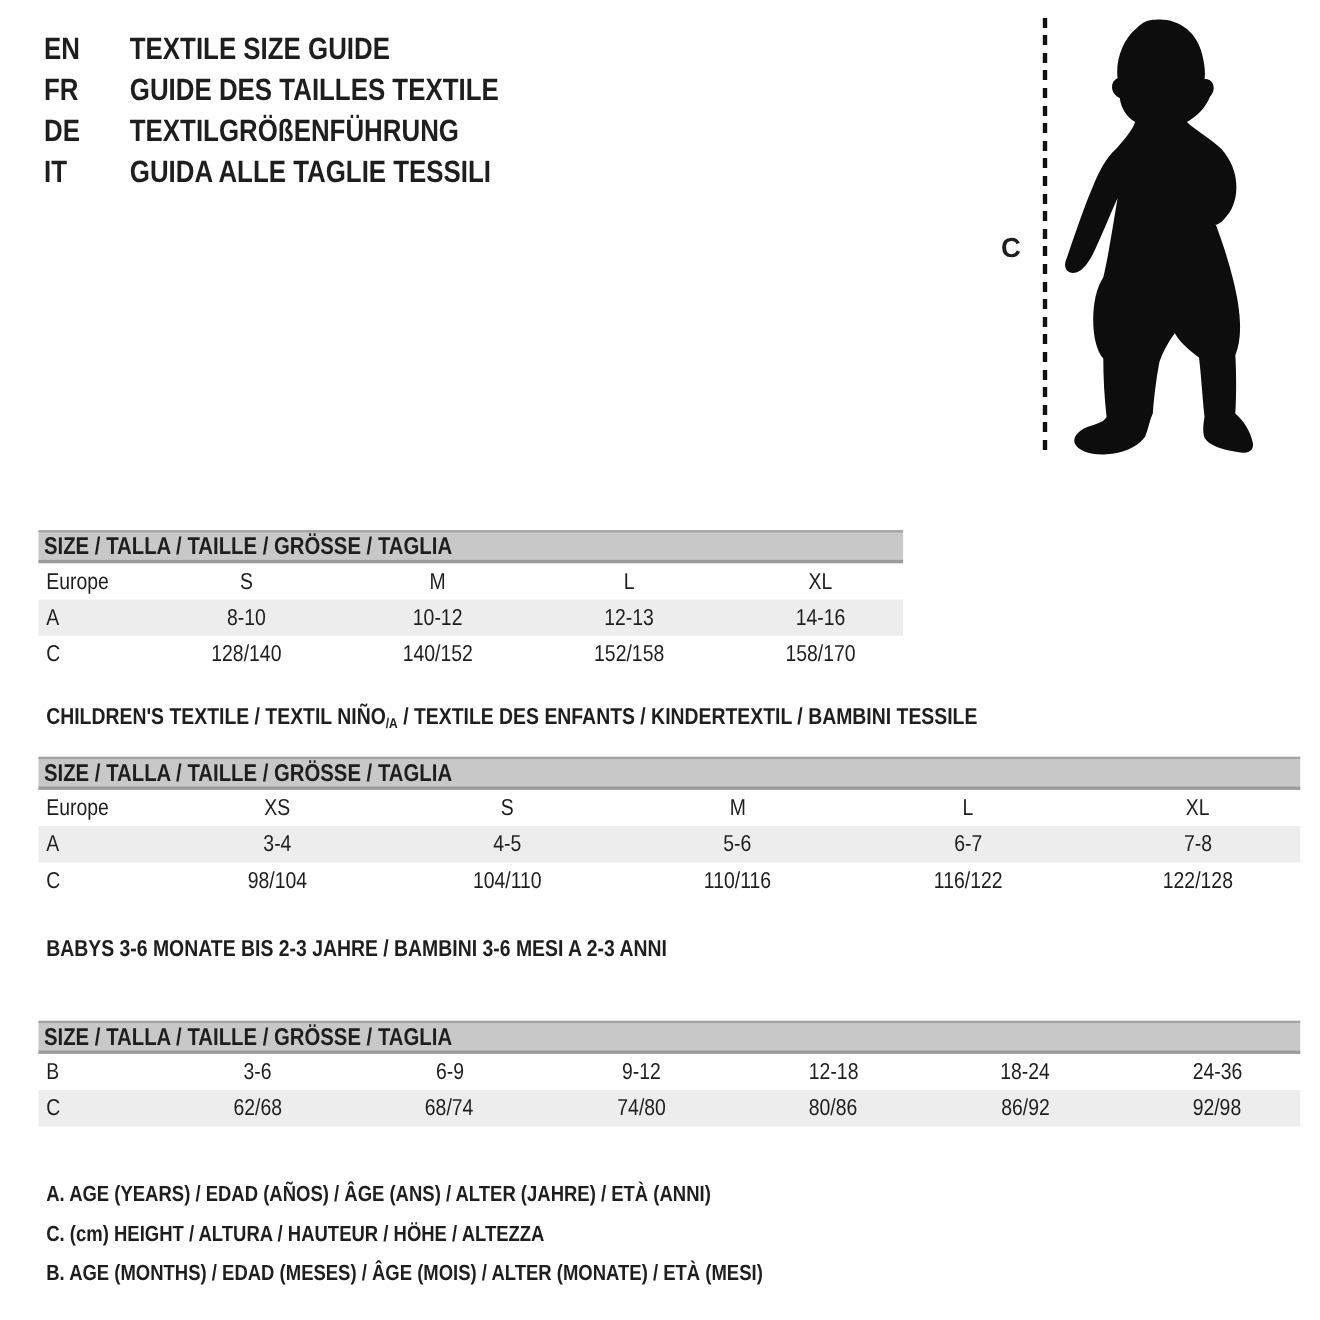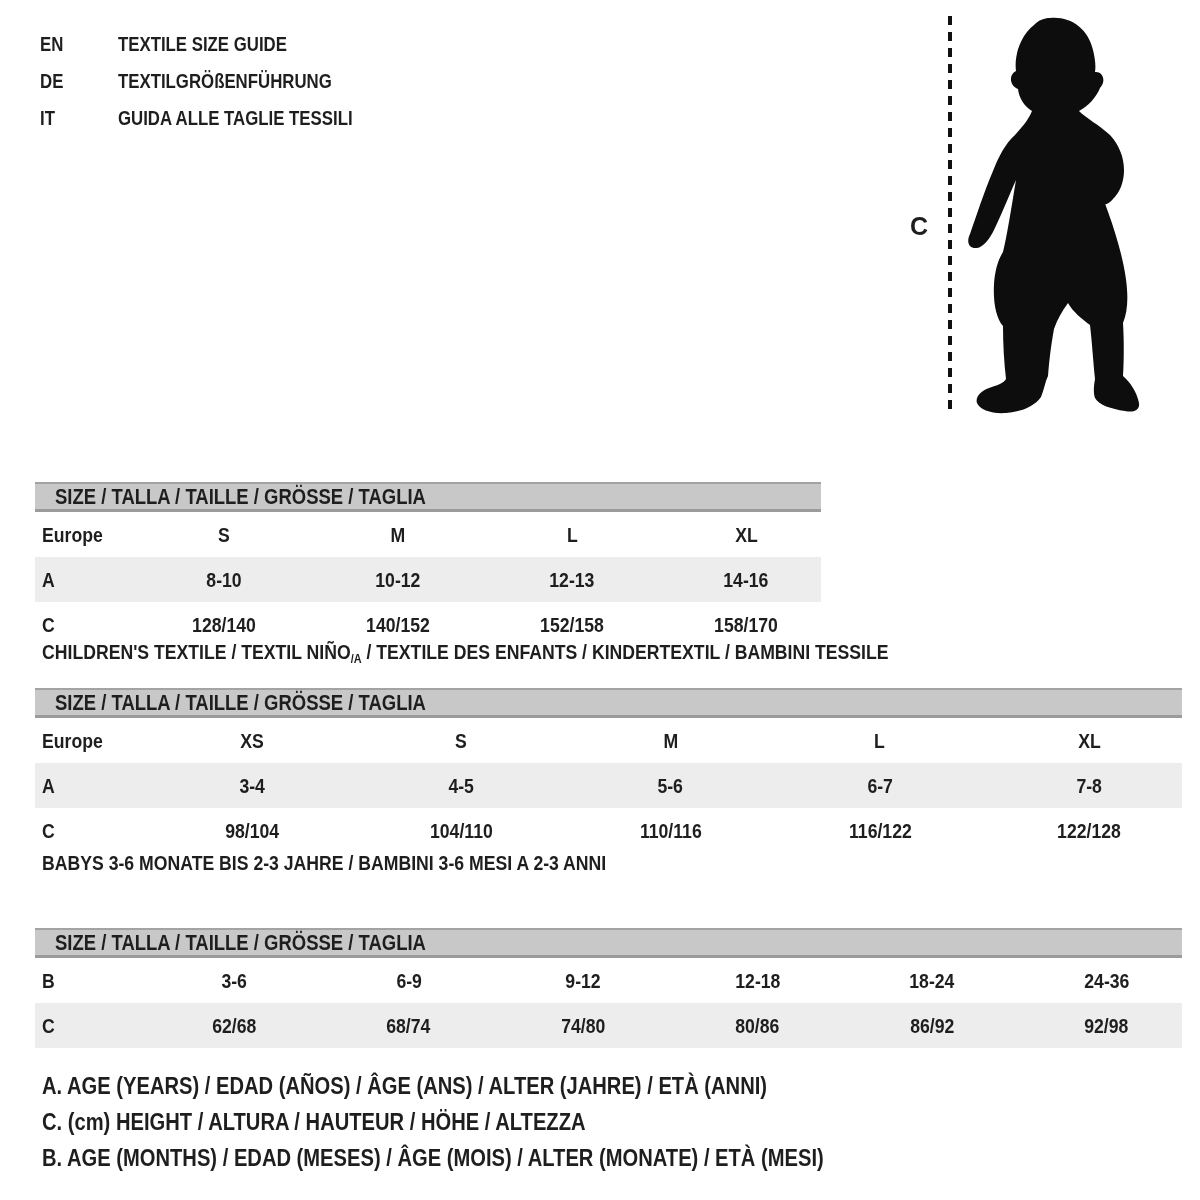--- a/index.html
+++ b/index.html
@@ -6,64 +6,68 @@
   .page {
     position:relative; width:1200px; height:1200px; overflow:hidden;
     background:#ffffff; color:#1e1e1e;
     font-family:"Liberation Sans", sans-serif;
   }
   .cond  { display:inline-block; transform:scaleX(0.84); transform-origin:0 50%; white-space:nowrap; }
   .condc { display:inline-block; transform:scaleX(0.84); transform-origin:50% 50%; white-space:nowrap; }
 
   
   .langs { position:absolute; left:40px; top:26px; }
-  .lang-row { display:flex; height:37px; align-items:center; font-size:20px; font-weight:700; }
+  .lang-row { display:flex; height:37px; align-items:center; font-size:28px; font-weight:700; }
   .lang-code { width:78px; }
 
   
   .vdash {
     position:absolute; left:948px; top:16px; width:4px; height:400px;
     background:repeating-linear-gradient(to bottom,#111 0 9px,transparent 9px 16px);
   }
   .fig-label { position:absolute; left:910px; top:212px; font-size:25px; font-weight:700; }
   .toddler { position:absolute; left:958px; top:14px; }
 
   
   .sec-title { position:absolute; left:42px; font-size:21px; font-weight:700; white-space:nowrap; }
   .sub { font-size:13px; position:relative; top:4px; }
 
   
   .sec { position:absolute; left:35px; }
   .band {
     height:30px; box-sizing:border-box; background:#c8c8c8;
     border-top:2px solid #a3a3a3; border-bottom:3px solid #9b9b9b;
-    display:flex; align-items:center; padding-left:20px;
+    display:flex; align-items:center; padding-left:5px;
     font-size:22px; font-weight:700;
   }
-  .trow { display:grid; height:45px; align-items:center; font-size:21px; font-weight:700;gap:24px; }
+  .trow { display:grid; height:33px; align-items:center; font-size:21px; font-weight:400;gap:24px; }
   .t1 .trow { grid-template-columns:90px repeat(4,1fr); }
   .t2 .trow { grid-template-columns:100px repeat(5,1fr); }
   .t3 .trow { grid-template-columns:100px repeat(6,1fr); }
   .trow.shaded { background:#ededed; }
   .cell { text-align:center; overflow:visible; }
   .cell.rlabel { text-align:left; padding-left:7px; }
 
   
   .legend { position:absolute; left:42px; top:1068px; }
-  .legend-row { height:36px; display:flex; align-items:center; font-size:24px; font-weight:700; }
+  .legend-row { height:36px; display:flex; align-items:center; font-size:20px; font-weight:700; }
 </style>
 </head>
 <body>
 
 <div class="page">
 
   <div class="langs">
     <div class="lang-row">
       <span class="lang-code"><span class="cond">EN</span></span>
       <span class="cond">TEXTILE SIZE GUIDE</span>
+    </div>
+    <div class="lang-row">
+      <span class="lang-code"><span class="cond">FR</span></span>
+      <span class="cond">GUIDE DES TAILLES TEXTILE</span>
     </div>
     <div class="lang-row">
       <span class="lang-code"><span class="cond">DE</span></span>
       <span class="cond">TEXTILGRÖßENFÜHRUNG</span>
     </div>
     <div class="lang-row">
       <span class="lang-code"><span class="cond">IT</span></span>
       <span class="cond">GUIDA ALLE TAGLIE TESSILI</span>
     </div>
   </div>

